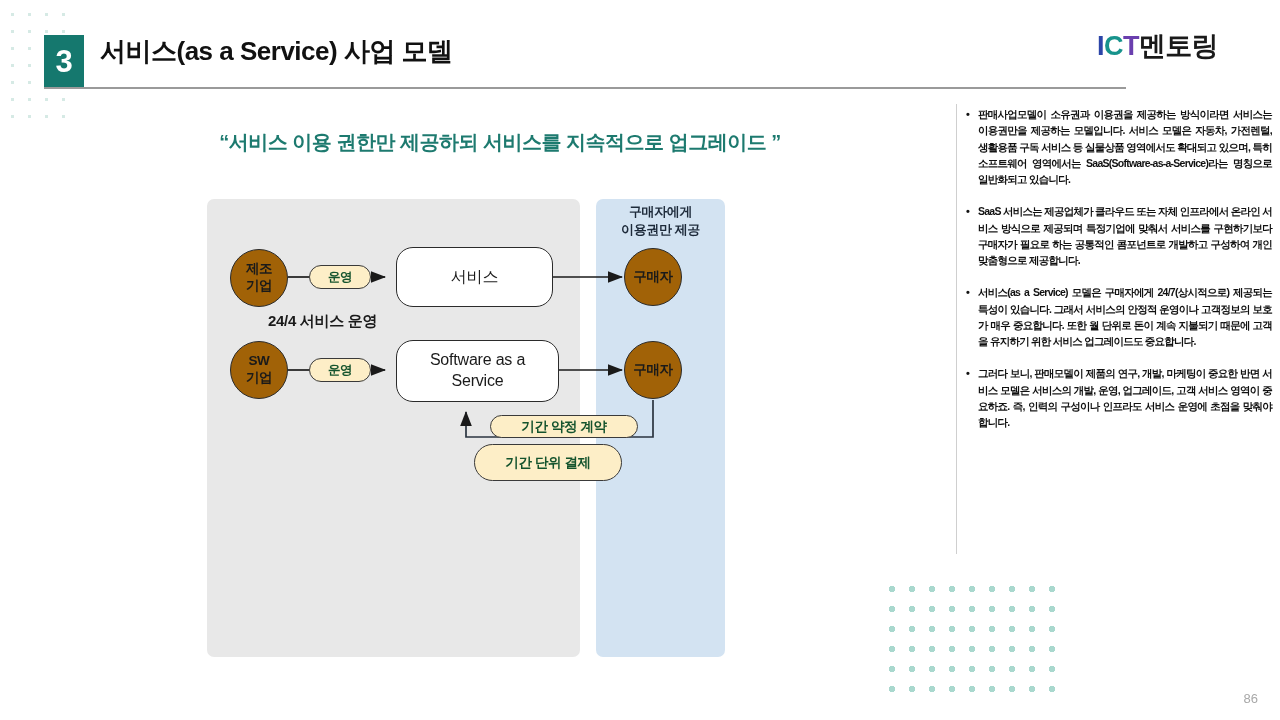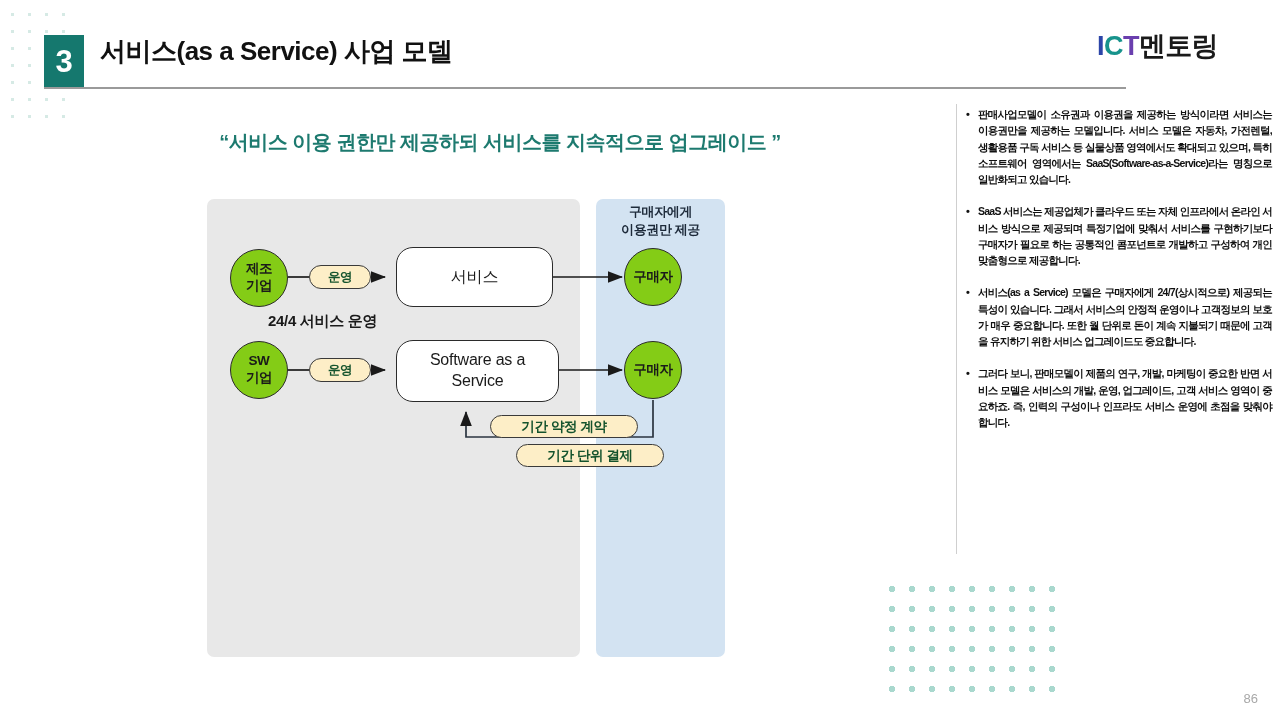--- a/index.html
+++ b/index.html
@@ -121,21 +121,21 @@
     font-weight: bold;
     color: #1d2a3a;
     line-height: 1.35;
     letter-spacing: -.4px;
   }
 
   
   .circle {
     position: absolute;
     border: 1.6px solid #2b2b2b;
-    background: #84cc16;
+    background: #a16207;
     border-radius: 50%;
     display: flex;
     align-items: center;
     justify-content: center;
     text-align: center;
     font-size: 13.5px;
     font-weight: bold;
     color: #1a1a1a;
     line-height: 1.25;
     letter-spacing: -.4px;
@@ -312,21 +312,21 @@
   <div class="rbox" style="left:388px; top:247px; width:157px; height:60px;">서비스</div>
 
   <div class="rbox" style="left:388px; top:340px; width:163px; height:62px;">Software as a<br>Service</div>
 
   <div class="circle" style="left:624px; top:248px; width:58px; height:58px;">구매자</div>
 
   <div class="circle" style="left:624px; top:341px; width:58px; height:58px;">구매자</div>
 
   <div class="pill pill-wide" style="left:490px; top:415px; width:148px; height:23px;">기간 약정 계약</div>
 
-  <div class="pill pill-wide" style="left:516px; top:444px; width:148px; height:23px;">기간 단위 결제</div>
+  <div class="pill pill-wide" style="left:474px; top:444px; width:148px; height:37px;">기간 단위 결제</div>
 
   <div id="op-label">24/4 서비스 운영</div>
 
 
   <div id="side-divider"></div>
   <div id="sidebar">
     <div class="para">판매사업모델이 소유권과 이용권을 제공하는 방식이라면 서비스는 이용권만을 제공하는 모델입니다. 서비스 모델은 자동차, 가전렌털, 생활용품 구독 서비스 등 실물상품 영역에서도 확대되고 있으며, 특히 소프트웨어 영역에서는 SaaS(Software-as-a-Service)라는 명칭으로 일반화되고 있습니다.</div>
     <div class="para">SaaS 서비스는 제공업체가 클라우드 또는 자체 인프라에서 온라인 서비스 방식으로 제공되며 특정기업에 맞춰서 서비스를 구현하기보다 구매자가 필요로 하는 공통적인 콤포넌트로 개발하고 구성하여 개인맞춤형으로 제공합니다.</div>
     <div class="para">서비스(as a Service) 모델은 구매자에게 24/7(상시적으로) 제공되는 특성이 있습니다. 그래서 서비스의 안정적 운영이나 고객정보의 보호가 매우 중요합니다. 또한 월 단위로 돈이 계속 지불되기 때문에 고객을 유지하기 위한 서비스 업그레이드도 중요합니다.</div>
     <div class="para">그러다 보니, 판매모델이 제품의 연구, 개발, 마케팅이 중요한 반면 서비스 모델은 서비스의 개발, 운영, 업그레이드, 고객 서비스 영역이 중요하죠. 즉, 인력의 구성이나 인프라도 서비스 운영에 초점을 맞춰야 합니다.</div>

